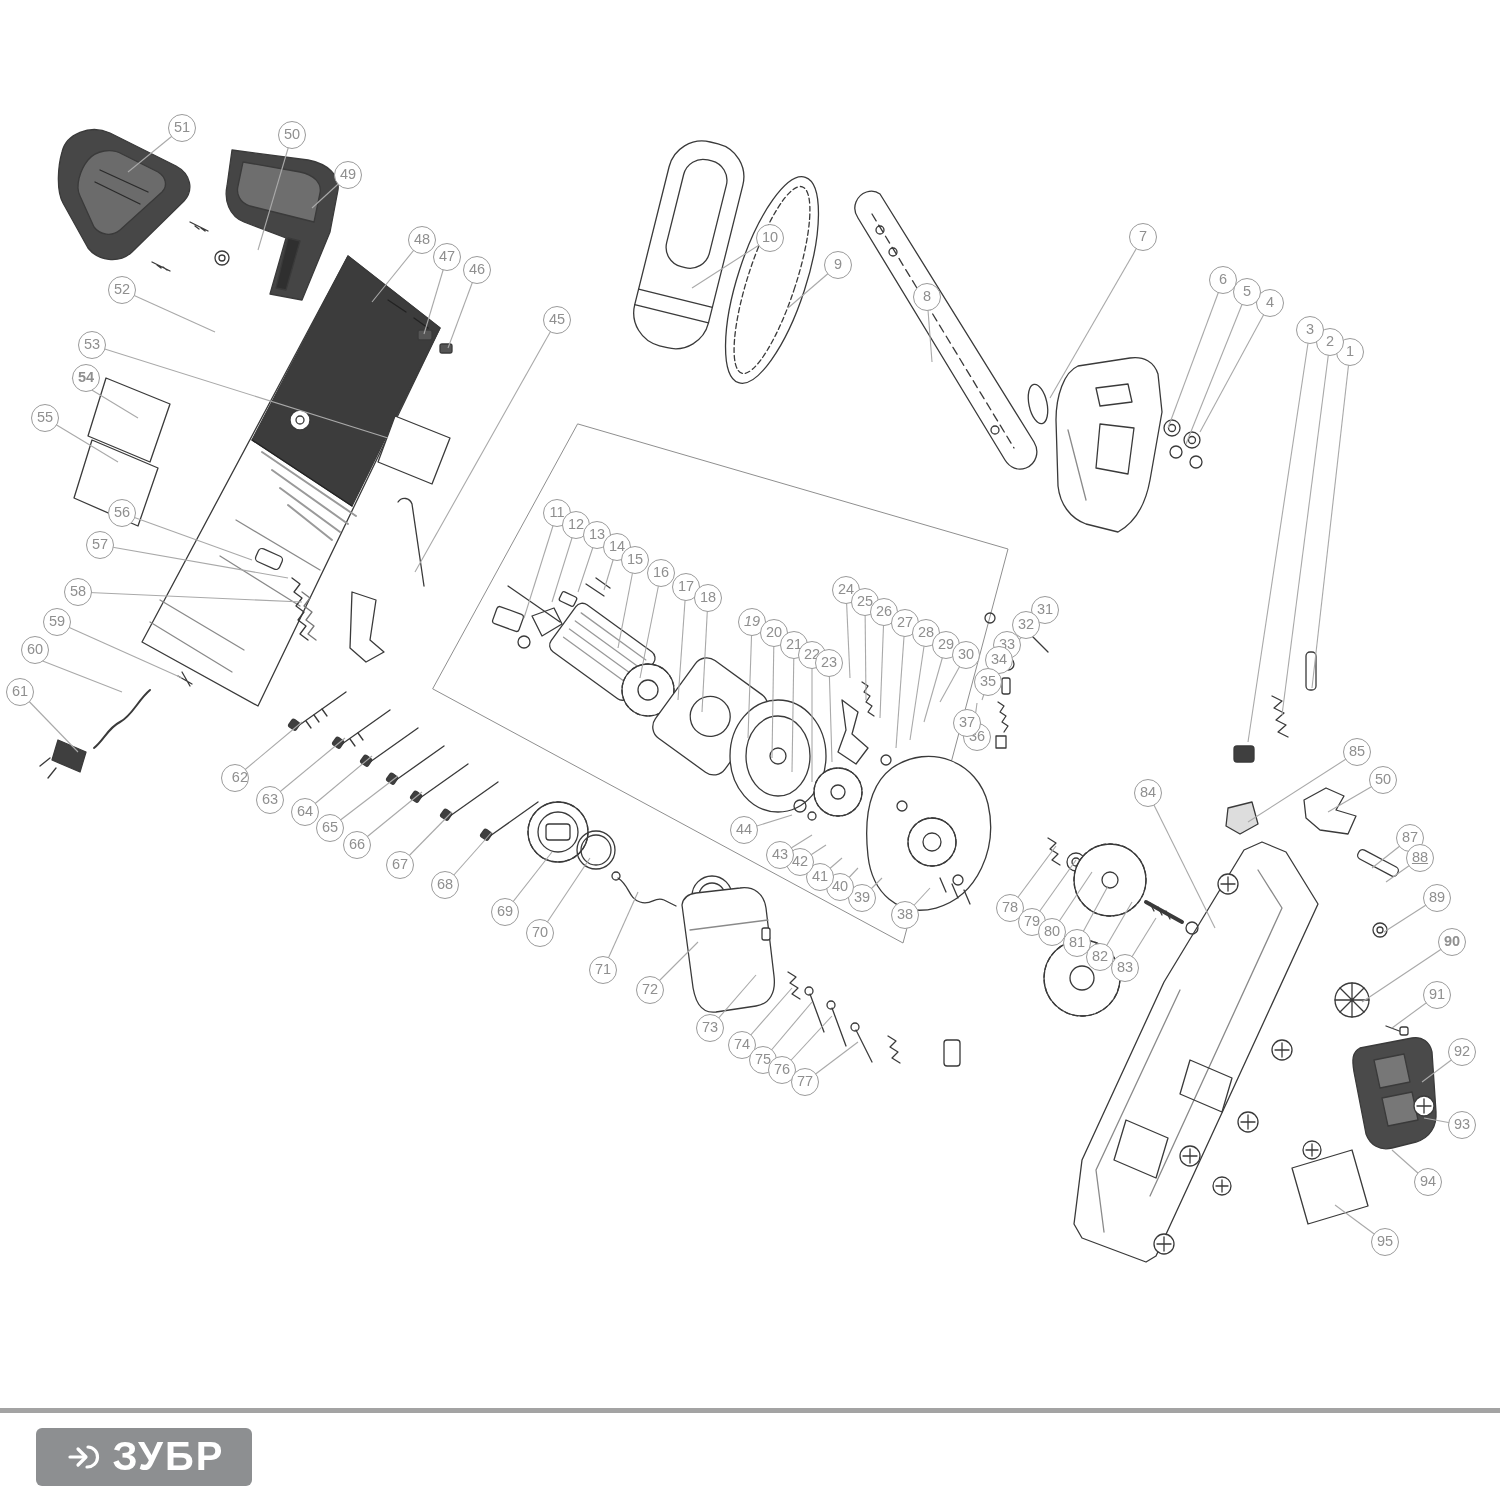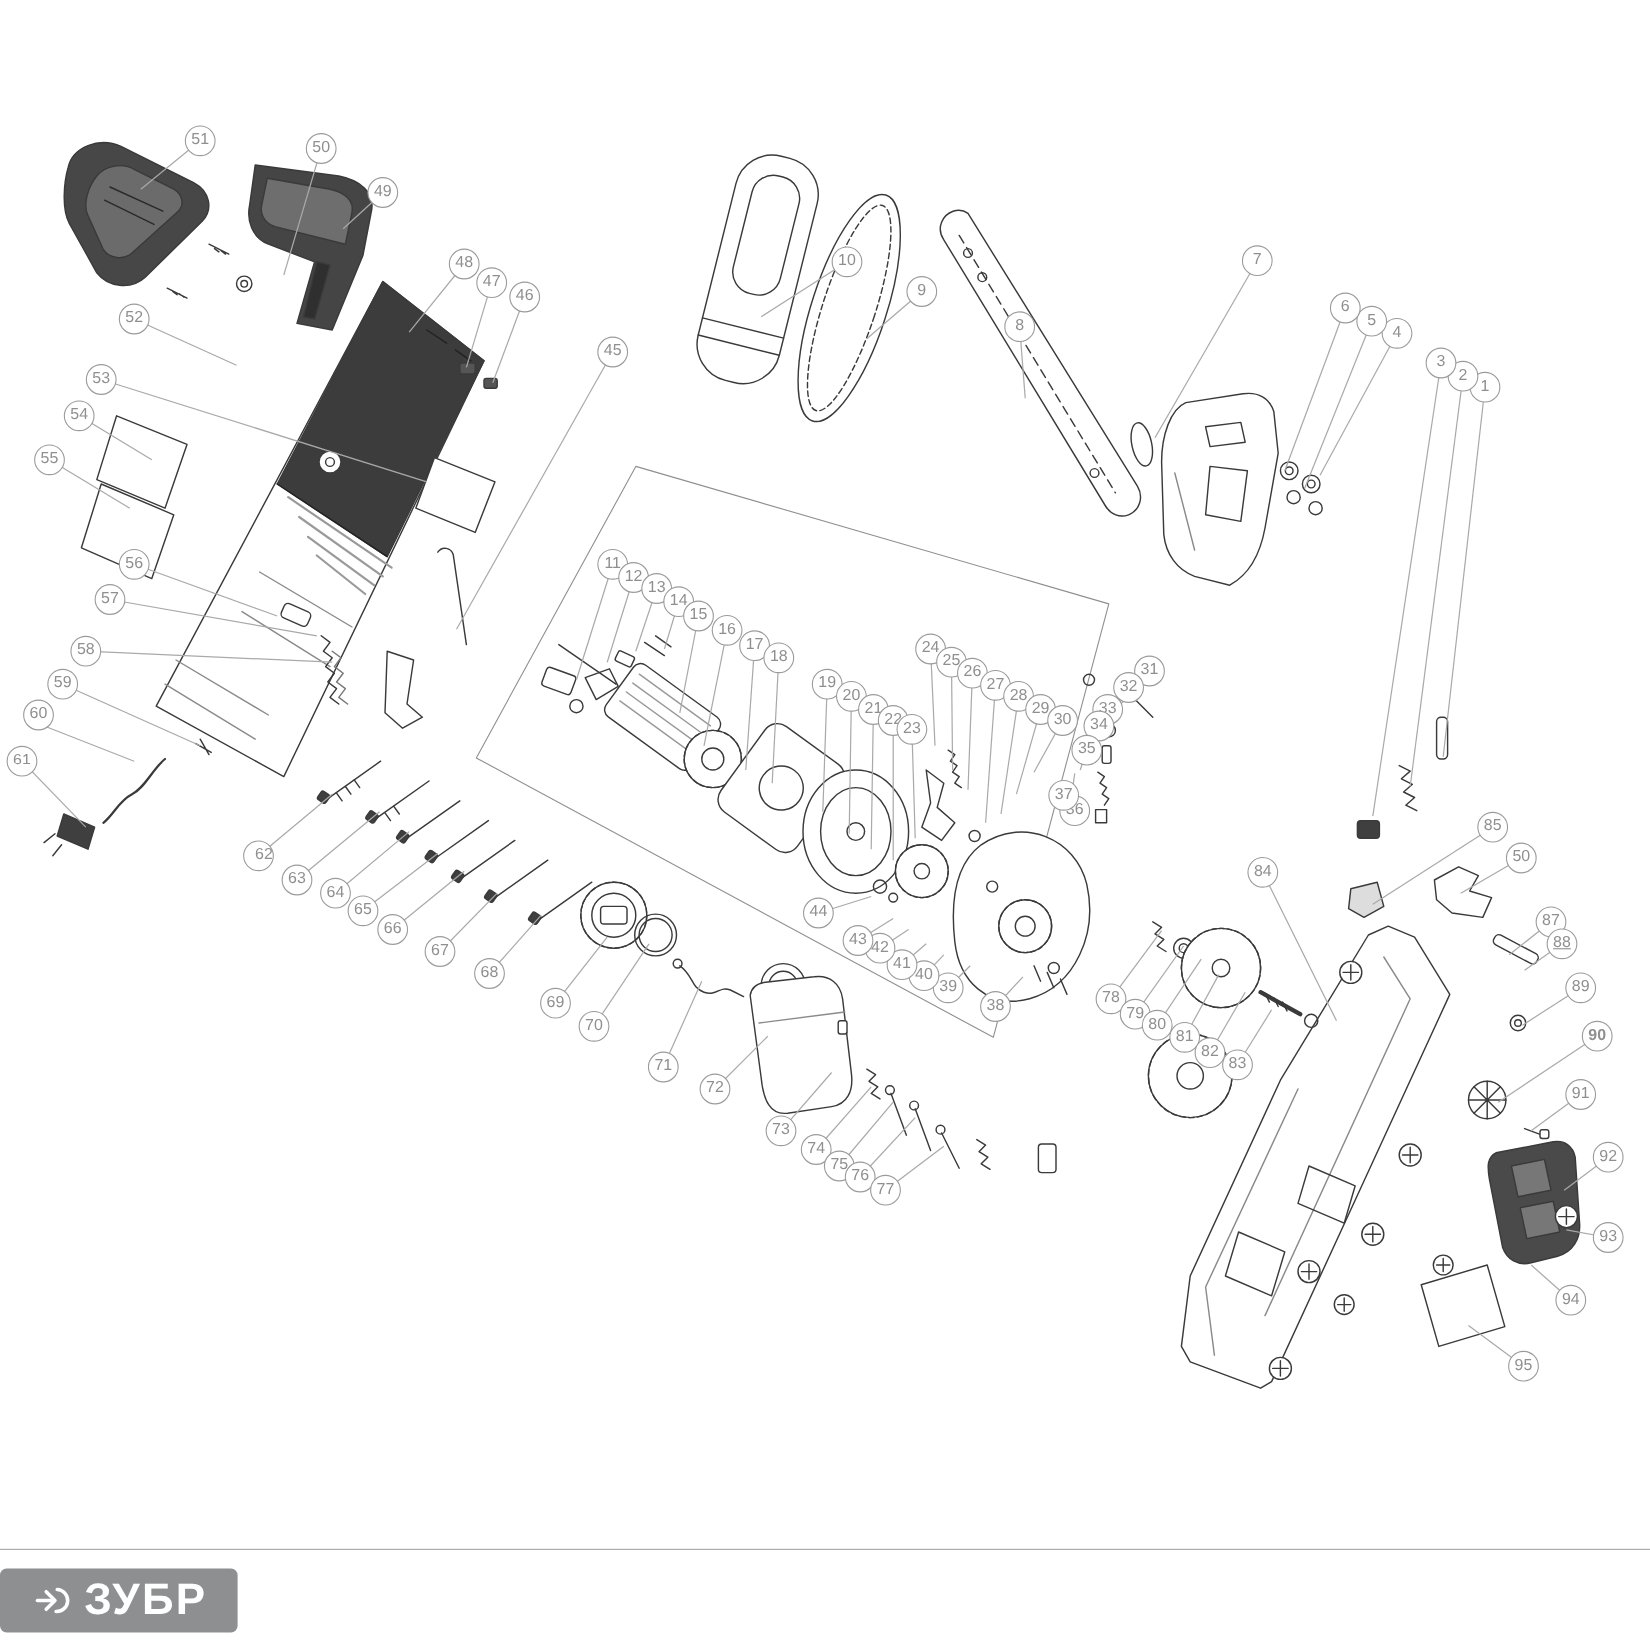--- a/index.html
+++ b/index.html
@@ -6,22 +6,22 @@
   html,body{width:1500px;height:1500px;background:#fff;font-family:"Liberation Sans",sans-serif}
   #stage{position:absolute;left:0;top:0;width:1500px;height:1500px;overflow:hidden;background:#fff}
   #art,#leaders{position:absolute;left:0;top:0}
   #leaders line{stroke:#a9a9a9;stroke-width:1.1}
   #callouts{position:absolute;left:0;top:0;width:1500px;height:1405px}
   .balloon{
     position:absolute;width:28px;height:28px;border:1.5px solid #9b9b9b;border-radius:50%;
     background:#fff;color:#8f8f8f;font-size:14.5px;line-height:25px;text-align:center;
     transform:translate(-50%,-50%);z-index:5;user-select:none
   }
-  .footer{position:absolute;left:0;top:1408px;width:1500px;height:92px;border-top:1px solid #a3a3a3;
-    display:flex;align-items:center;background:#fff}
+  .footer{position:absolute;left:0;top:1408px;width:1500px;height:92px;border-top:5px solid #a3a3a3;
+    display:flex;align-items:center;padding-left:36px;background:#fff}
   .logo{width:216px;height:58px;background:#8d8f91;border-radius:6px;display:flex;align-items:center;justify-content:center;gap:9px}
   .logo-text{color:#fff;font-weight:bold;font-size:40px;letter-spacing:2px}
   .emblem{width:40px;height:40px}
   .caption{margin-left:42px;font-size:33px;color:#4d4d4d;white-space:nowrap}
   .model{font-weight:bold;color:#141414;font-size:35px;margin-right:10px}
 </style>
 </head>
 <body>
 
 <div id="stage">
@@ -438,21 +438,21 @@
       <div class="balloon" style="left: 838px; top: 265px;">9</div>
       <div class="balloon" style="left: 770px; top: 238px;">10</div>
       <div class="balloon" style="left: 557px; top: 513px;">11</div>
       <div class="balloon" style="left: 576px; top: 525px;">12</div>
       <div class="balloon" style="left: 597px; top: 535px;">13</div>
       <div class="balloon" style="left: 617px; top: 547px;">14</div>
       <div class="balloon" style="left: 635px; top: 560px;">15</div>
       <div class="balloon" style="left: 661px; top: 573px;">16</div>
       <div class="balloon" style="left: 686px; top: 587px;">17</div>
       <div class="balloon" style="left: 708px; top: 598px;">18</div>
-      <div class="balloon" style="left: 752px; top: 622px;">19</div>
+      <div class="balloon" style="left: 752px; top: 622px; font-style: italic;">19</div>
       <div class="balloon" style="left: 774px; top: 633px;">20</div>
       <div class="balloon" style="left: 794px; top: 645px;">21</div>
       <div class="balloon" style="left: 812px; top: 655px;">22</div>
       <div class="balloon" style="left: 829px; top: 663px;">23</div>
       <div class="balloon" style="left: 846px; top: 590px;">24</div>
       <div class="balloon" style="left: 865px; top: 602px;">25</div>
       <div class="balloon" style="left: 884px; top: 612px;">26</div>
       <div class="balloon" style="left: 905px; top: 623px;">27</div>
       <div class="balloon" style="left: 926px; top: 633px;">28</div>
       <div class="balloon" style="left: 946px; top: 645px;">29</div>
@@ -473,21 +473,21 @@
       <div class="balloon" style="left: 744px; top: 830px;">44</div>
       <div class="balloon" style="left: 557px; top: 320px;">45</div>
       <div class="balloon" style="left: 477px; top: 270px;">46</div>
       <div class="balloon" style="left: 447px; top: 257px;">47</div>
       <div class="balloon" style="left: 422px; top: 240px;">48</div>
       <div class="balloon" style="left: 348px; top: 175px;">49</div>
       <div class="balloon" style="left: 292px; top: 135px;">50</div>
       <div class="balloon" style="left: 182px; top: 128px;">51</div>
       <div class="balloon" style="left: 122px; top: 290px;">52</div>
       <div class="balloon" style="left: 92px; top: 345px;">53</div>
-      <div class="balloon" style="left: 72px; top: 378px;">54</div>
+      <div class="balloon" style="left: 86px; top: 378px; font-weight: bold;">54</div>
       <div class="balloon" style="left: 45px; top: 418px;">55</div>
       <div class="balloon" style="left: 122px; top: 513px;">56</div>
       <div class="balloon" style="left: 100px; top: 545px;">57</div>
       <div class="balloon" style="left: 78px; top: 592px;">58</div>
       <div class="balloon" style="left: 57px; top: 622px;">59</div>
       <div class="balloon" style="left: 35px; top: 650px;">60</div>
       <div class="balloon" style="left: 20px; top: 692px;">61</div>
       <div class="balloon" style="left: 235px; top: 778px; text-align: right;">62</div>
       <div class="balloon" style="left: 270px; top: 800px;">63</div>
       <div class="balloon" style="left: 305px; top: 812px;">64</div>

